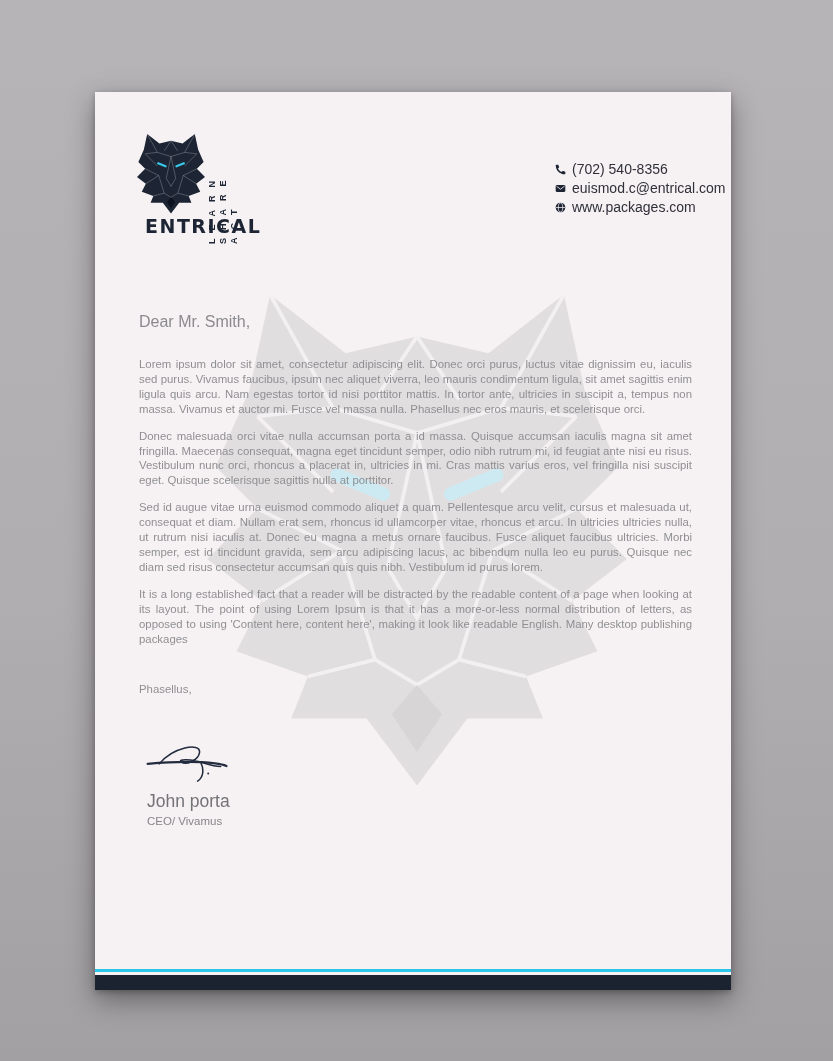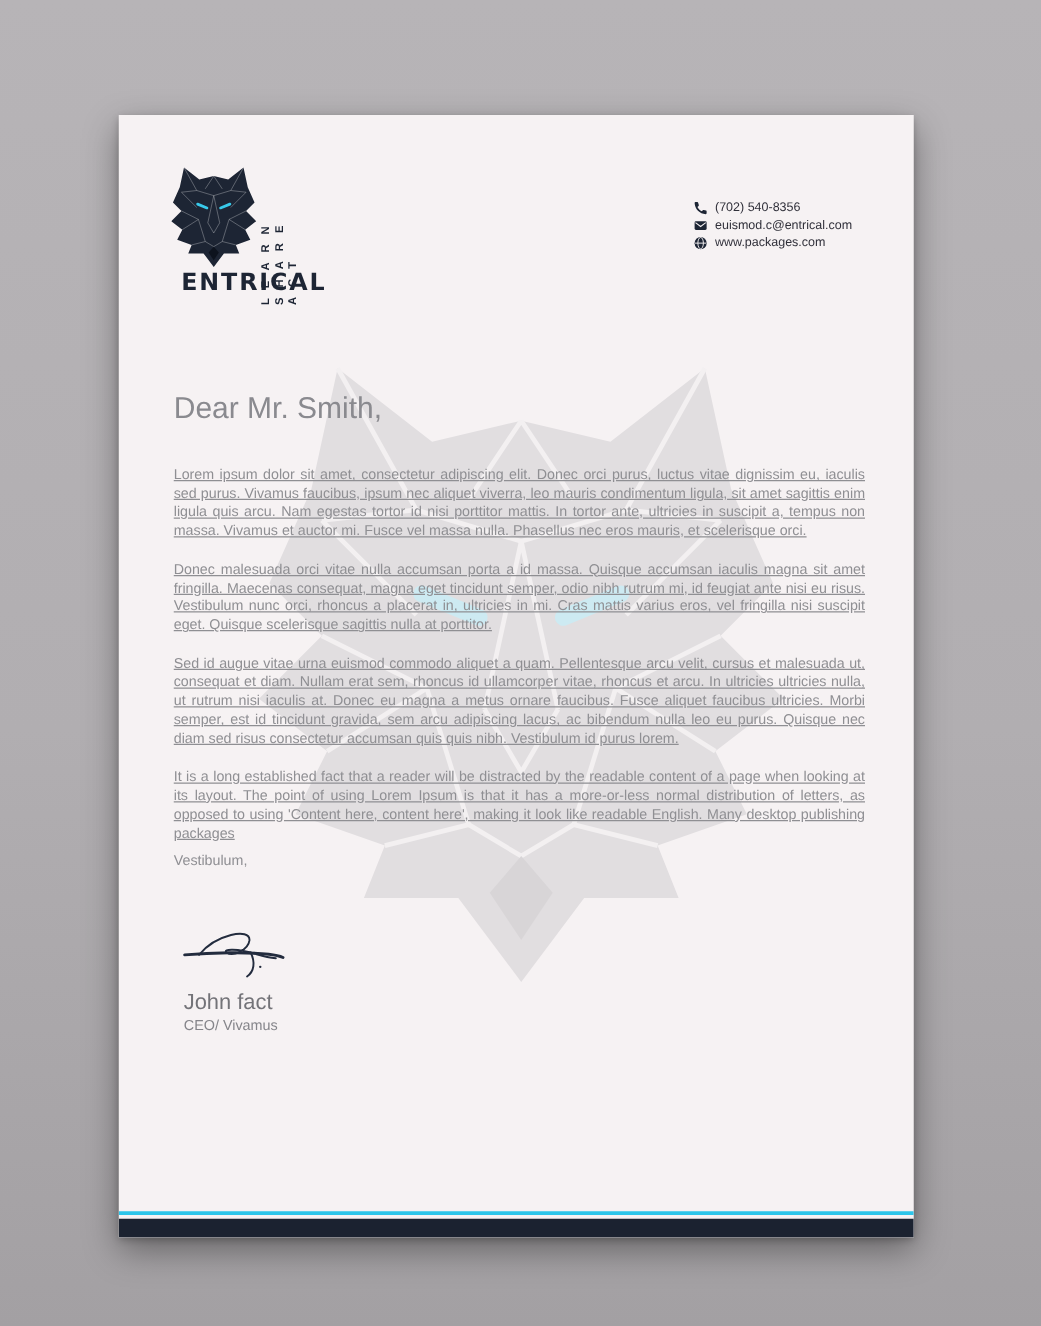--- a/index.html
+++ b/index.html
@@ -25,28 +25,28 @@
     position:absolute; top:152px; transform:rotate(-90deg); transform-origin:0 0;
     font-size:9px; font-weight:700; letter-spacing:8px; color:#1d2534; white-space:nowrap;
   }
   .brand-name {
     position:absolute; left:50px; top:123px;
     font-size:19px; font-weight:800; letter-spacing:1.5px; color:#1d2534;
     font-family:"DejaVu Sans","Liberation Sans",sans-serif;
   }
   
   .contact { position:absolute; left:460px; top:69px; }
-  .contact-row { display:flex; align-items:flex-start; gap:6px; margin-bottom:3px;
-    font-size:10px; color:#30303a; }
+  .contact-row { display:flex; align-items:center; gap:6px; margin-bottom:3px;
+    font-size:14px; color:#30303a; }
   .contact-row svg { flex:0 0 auto; }
   
-  .greeting { position:absolute; left:44px; top:221px; font-size:24px; color:#8a8a8f; }
+  .greeting { position:absolute; left:44px; top:221px; font-size:16px; color:#8a8a8f; }
   .body-copy { position:absolute; left:44px; top:265px; width:553px;
     font-size:11.4px; line-height:14.9px; color:#8f8f93; text-align:justify; }
-  .body-copy p { margin:16px 0 12px 0;text-decoration:underline; }
+  .body-copy p { margin:0 0 12px 0; }
   .closing { position:absolute; left:44px; top:591px; font-size:11.4px; color:#8f8f93; }
   .signature { position:absolute; left:50px; top:645px; width:88px; height:48px; }
   .signer-name { position:absolute; left:52px; top:699px; font-size:17.5px; color:#737378; }
   .signer-title { position:absolute; left:52px; top:723px; font-size:11.5px; color:#85858a; }
   
   .footer-accent { position:absolute; left:0; right:0; bottom:18px; height:3px; background:#2cc5ea; }
   .footer-bar { position:absolute; left:0; right:0; bottom:0; height:15px; background:#1b2230; }
 </style>
 </head>
 <body>
@@ -117,30 +117,30 @@
 
   <div class="greeting">Dear Mr. Smith,</div>
 
   <div class="body-copy">
     <p>Lorem ipsum dolor sit amet, consectetur adipiscing elit. Donec orci purus, luctus vitae dignissim eu, iaculis sed purus. Vivamus faucibus, ipsum nec aliquet viverra, leo mauris condimentum ligula, sit amet sagittis enim ligula quis arcu. Nam egestas tortor id nisi porttitor mattis. In tortor ante, ultricies in suscipit a, tempus non massa. Vivamus et auctor mi. Fusce vel massa nulla. Phasellus nec eros mauris, et scelerisque orci.</p>
     <p>Donec malesuada orci vitae nulla accumsan porta a id massa. Quisque accumsan iaculis magna sit amet fringilla. Maecenas consequat, magna eget tincidunt semper, odio nibh rutrum mi, id feugiat ante nisi eu risus. Vestibulum nunc orci, rhoncus a placerat in, ultricies in mi. Cras mattis varius eros, vel fringilla nisi suscipit eget. Quisque scelerisque sagittis nulla at porttitor.</p>
     <p>Sed id augue vitae urna euismod commodo aliquet a quam. Pellentesque arcu velit, cursus et malesuada ut, consequat et diam. Nullam erat sem, rhoncus id ullamcorper vitae, rhoncus et arcu. In ultricies ultricies nulla, ut rutrum nisi iaculis at. Donec eu magna a metus ornare faucibus. Fusce aliquet faucibus ultricies. Morbi semper, est id tincidunt gravida, sem arcu adipiscing lacus, ac bibendum nulla leo eu purus. Quisque nec diam sed risus consectetur accumsan quis quis nibh. Vestibulum id purus lorem.</p>
     <p>It is a long established fact that a reader will be distracted by the readable content of a page when looking at its layout. The point of using Lorem Ipsum is that it has a more-or-less normal distribution of letters, as opposed to using 'Content here, content here', making it look like readable English. Many desktop publishing packages</p>
   </div>
 
-  <div class="closing">Vestibulum,</div>
+  <div class="closing">Phasellus,</div>
 
   <svg class="signature" viewBox="0 0 90 50">
     <g fill="none" stroke="#232c3e" stroke-linecap="round">
       <path d="M2,28 C25,26 55,25.5 72,27.5 C78,28.2 82,29.3 84,30.2" stroke-width="2.4"></path>
       <path d="M14,28 C28,11 57,5 56,16 C55,24 42,30 37,26 C33,23 46,22.5 62,27.5 C69,29.6 75,30.6 78,30.8" stroke-width="1.6"></path>
       <path d="M57,26 C61,34 60,42 54,46" stroke-width="1.6"></path>
       <circle cx="65" cy="38" r="1" fill="#232c3e" stroke="none"></circle>
     </g>
   </svg>
 
-  <div class="signer-name">John fact</div>
+  <div class="signer-name">John porta</div>
   <div class="signer-title">CEO/ Vivamus</div>
 
   <div class="footer-accent"></div>
   <div class="footer-bar"></div>
 
 </div>
 
 </body></html>

